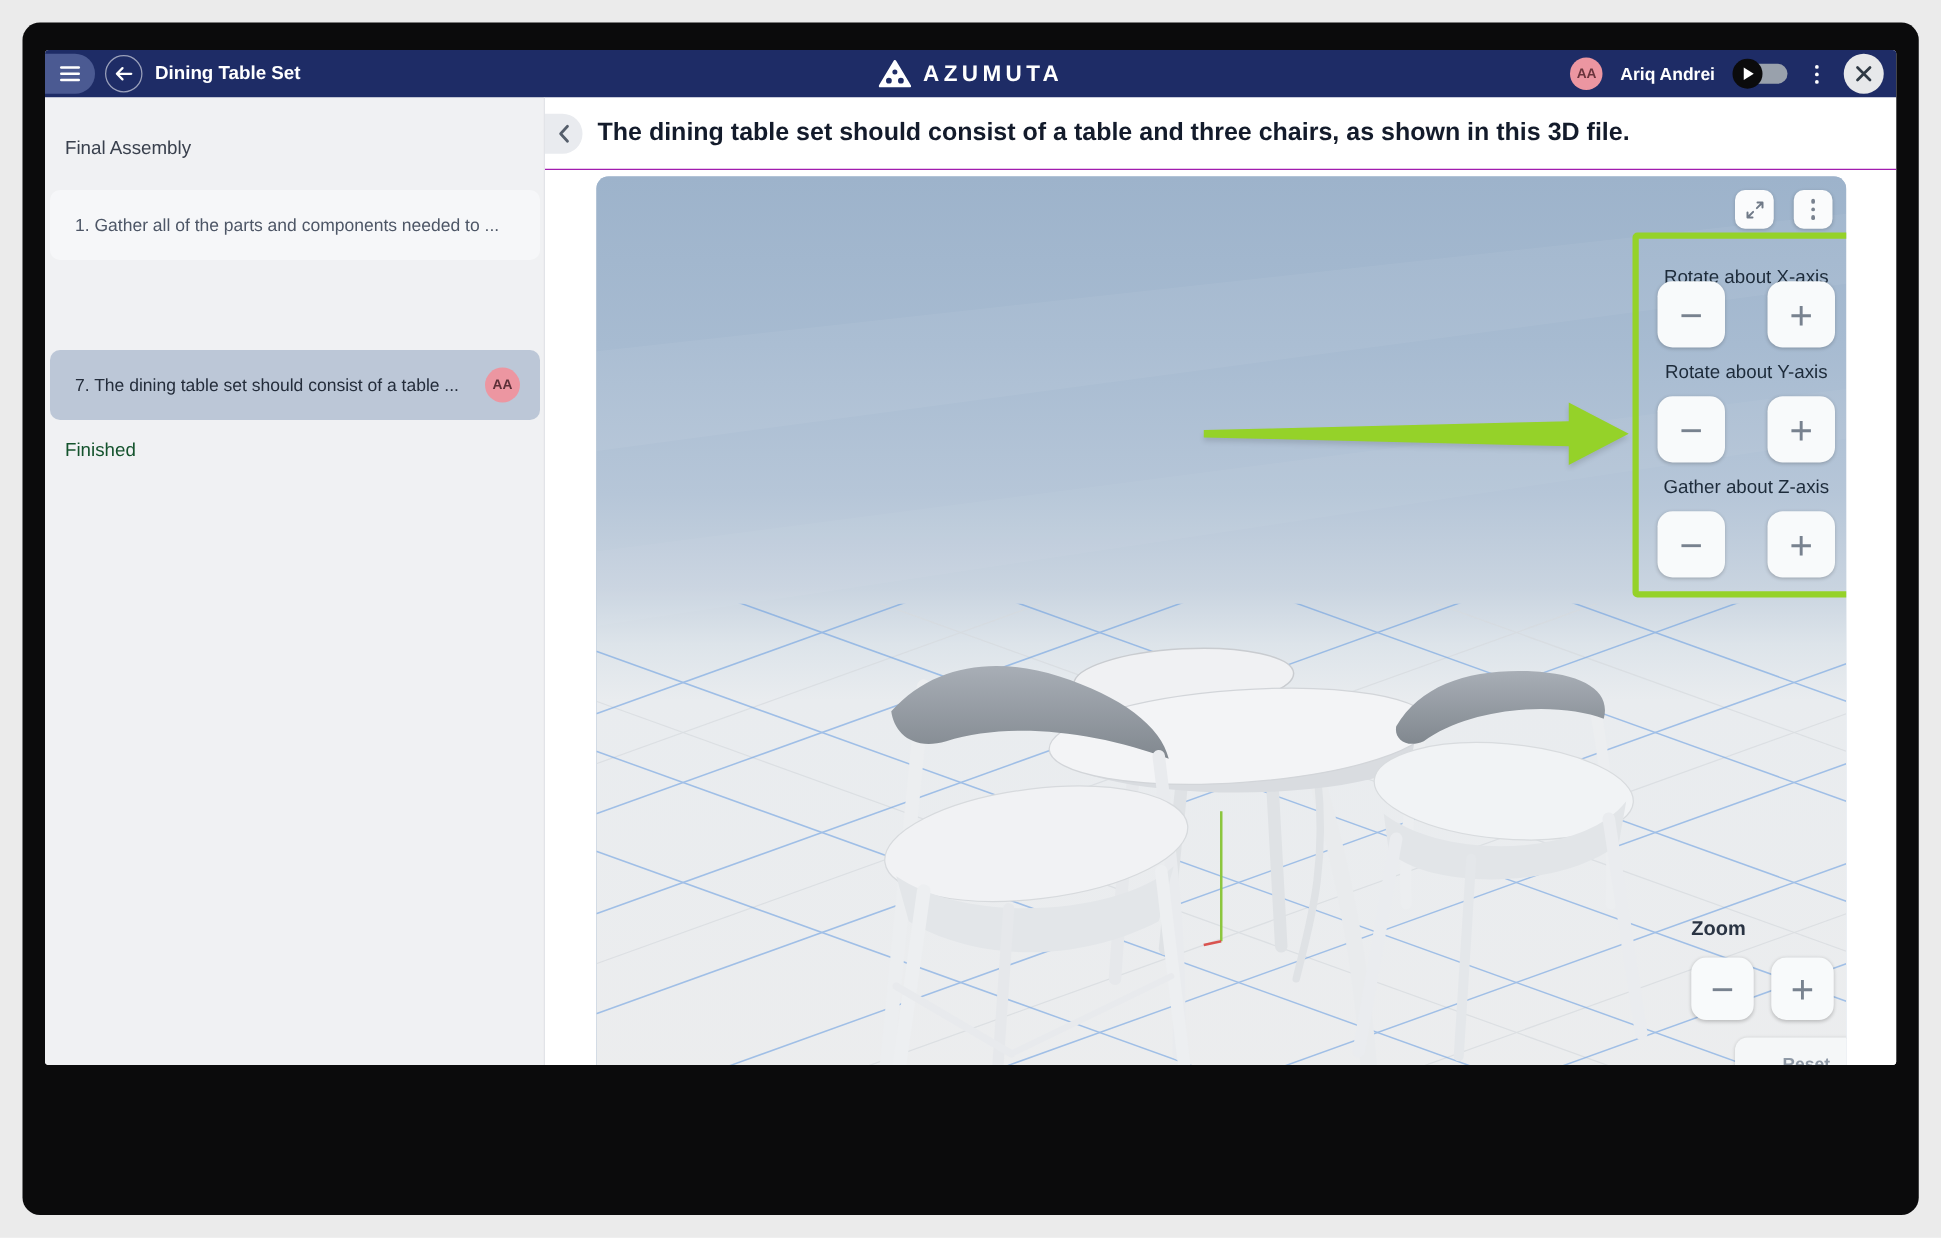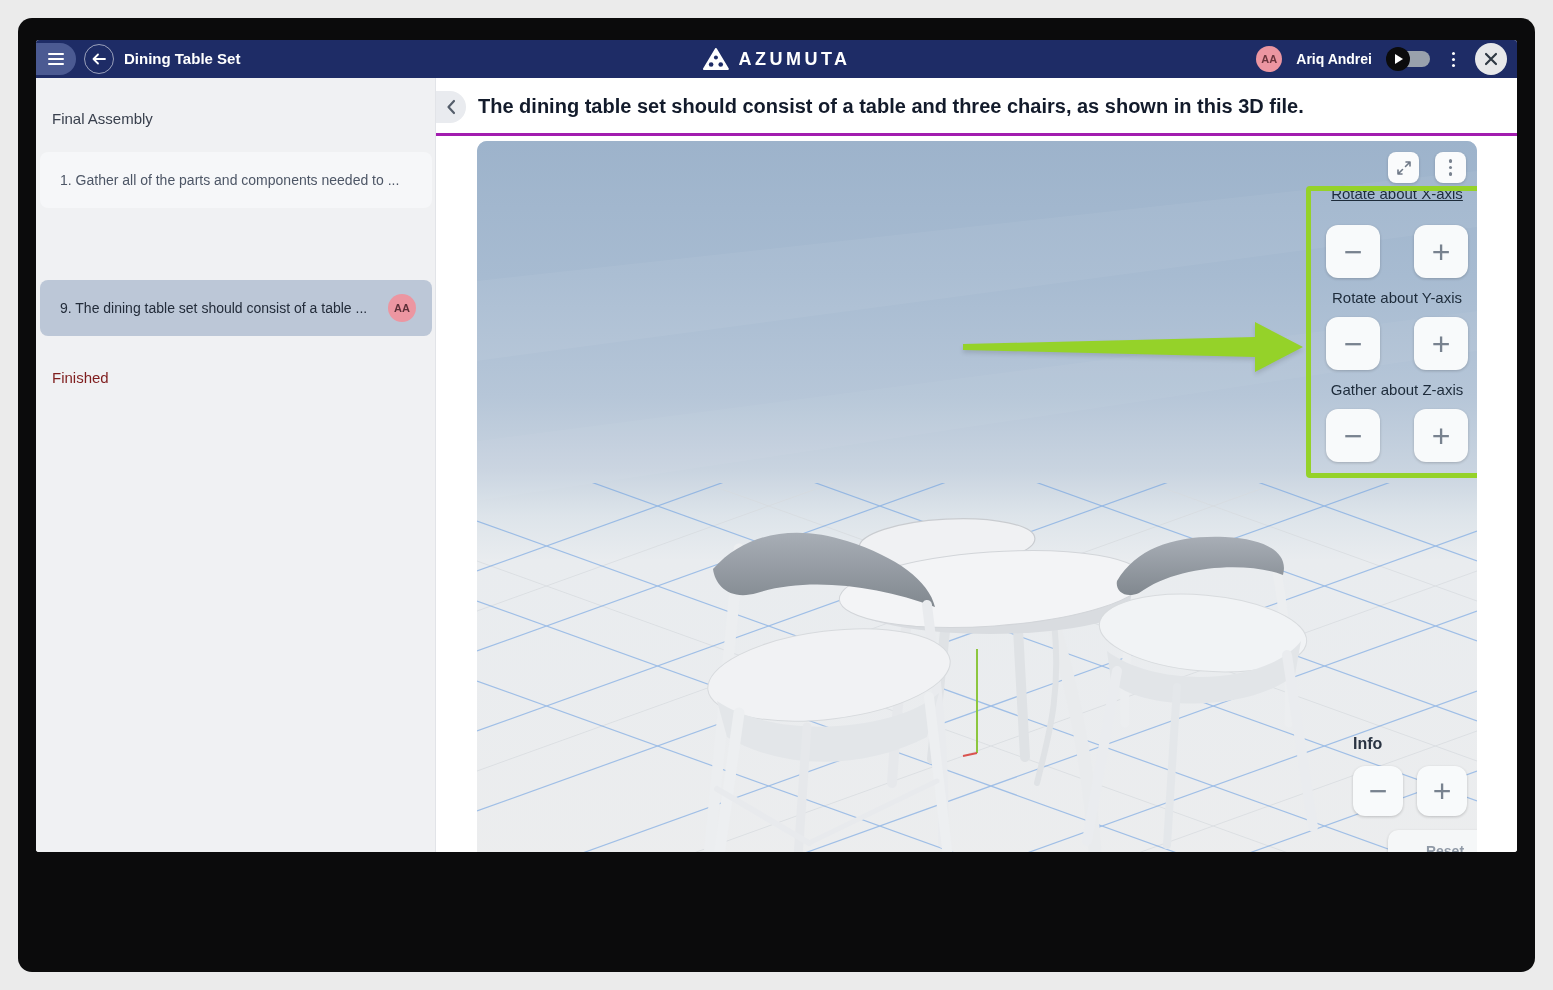--- a/index.html
+++ b/index.html
@@ -44,31 +44,31 @@
   .sidebar { position:absolute; left:0; top:38px; width:400px; height:874px; background:#f0f1f3; border-right:1px solid #e2e4e8; }
   .section-title { position:absolute; left:16px; top:32px; font-size:15px; color:#39404d; }
   .step-card { position:absolute; left:4px; width:392px; height:56px; background:#f6f7f9; border-radius:8px;
     display:flex; align-items:center; padding:0 16px 0 20px; cursor:pointer; }
   .step-card .step-label { font-size:14px; color:#4d5666; font-weight:400;
     white-space:nowrap; overflow:hidden; text-overflow:ellipsis; flex:1; }
   .step-card.active { background:#bcc7d7; }
   .step-card.active .step-label { color:#232c3a; }
   .step-avatar { width:28px; height:28px; border-radius:50%; background:#ec96a1; color:#5d3038;
     font-size:11px; font-weight:800; display:flex; align-items:center; justify-content:center; margin-left:10px; flex:0 0 auto; }
-  .finished-label { position:absolute; left:16px; top:291px; font-size:15px; color:#7f1d1d; }
+  .finished-label { position:absolute; left:16px; top:274px; font-size:15px; color:#14532d; }
   .sidebar-footer { position:absolute; left:0; bottom:0; width:100%; height:52px; border-top:1px solid #e2e4e8;
     display:flex; align-items:center; gap:10px; padding-left:22px; background:#f0f1f3; }
   .info-icon { width:18px; height:18px; border-radius:50%; border:1.5px solid #8b95a1; color:#8b95a1;
     font-size:11px; font-weight:700; display:flex; align-items:center; justify-content:center; font-style:italic; }
   .info-label { font-size:14px; font-weight:700; color:#2b323e; }
   .footer-chevron { cursor:pointer; display:flex; align-items:center; }
 
   
   .main { position:absolute; left:400px; top:38px; width:1081px; height:874px; background:#fff; }
-  .main-header { position:absolute; left:0; top:0; width:100%; height:58px; border-bottom:3px solid #a21caf; }
+  .main-header { position:absolute; left:0; top:0; width:100%; height:58px; border-bottom:1px solid #a21caf; }
   .header-back { position:absolute; left:0; top:13px; width:30px; height:32px; background:#e9ebef;
     border-radius:0 17px 17px 0; display:flex; align-items:center; justify-content:center; cursor:pointer; }
   .instruction { position:absolute; left:42px; top:17px; font-size:20px; font-weight:700; color:#131b2b; }
 
   
   .viewer { position:absolute; left:41px; top:63px; width:1000px; height:749px; border-radius:10px; overflow:hidden; background:#aebfd3; }
   .scene { position:absolute; left:0; top:0; width:100%; height:100%; cursor:grab; }
   .view-btn { position:absolute; width:31px; height:31px; background:#fafbfc; border-radius:8px;
     box-shadow:0 1px 3px rgba(0,0,0,.18); display:flex; align-items:center; justify-content:center; cursor:pointer; }
   .btn-expand { left:911px; top:11px; }
@@ -151,21 +151,21 @@
         </div>
       </div>
 
       <div class="sidebar">
         <div class="section-title">Final Assembly</div>
 
         <div class="step-card" style="top:74px;">
           <div class="step-label">1. Gather all of the parts and components needed to ...</div>
         </div>
         <div class="step-card active" style="top:202px;">
-          <div class="step-label">9. The dining table set should consist of a table ...</div>
+          <div class="step-label">7. The dining table set should consist of a table ...</div>
           <div class="step-avatar">AA</div>
         </div>
 
         <div class="finished-label">Finished</div>
 
         <div class="sidebar-footer">
           <div class="info-icon">i</div>
           <div class="info-label">Ariq</div>
           <div class="footer-chevron">
             <svg width="16" height="10" viewBox="0 0 16 10">
@@ -292,38 +292,38 @@
             </svg>
           </div>
           <div class="view-btn btn-kebab">
             <div class="kebab-gray">
                 <i></i>
                 <i></i>
                 <i></i>
               </div>
           </div>
 
-          <div class="rot-label" style="top:44px;text-decoration:underline;">Rotate about X-axis</div>
+          <div class="rot-label" style="top:72px;">Rotate about X-axis</div>
           <div class="ctrl-btn" style="left:849px; top:84px;">−</div>
           <div class="ctrl-btn" style="left:937px; top:84px;">+</div>
 
           <div class="rot-label" style="top:148px;">Rotate about Y-axis</div>
           <div class="ctrl-btn" style="left:849px; top:176px;">−</div>
           <div class="ctrl-btn" style="left:937px; top:176px;">+</div>
 
           <div class="rot-label" style="top:240px;">Gather about Z-axis</div>
           <div class="ctrl-btn" style="left:849px; top:268px;">−</div>
           <div class="ctrl-btn" style="left:937px; top:268px;">+</div>
 
           <div class="annotation-box"></div>
           <svg class="annotation-arrow" width="350" height="60" viewBox="0 0 350 60">
             <polygon points="6,27 298,20 298,5 346,30 298,55 298,40 6,33" fill="#95d229"></polygon>
           </svg>
 
-          <div class="zoom-label">Info</div>
+          <div class="zoom-label">Zoom</div>
           <div class="ctrl-btn zoom-btn" style="left:876px;">−</div>
           <div class="ctrl-btn zoom-btn" style="left:940px;">+</div>
           <div class="reset-btn">Reset</div>
         </div>
 
         <div class="bottom-bar">
           <div class="nav-chevron nav-prev">
             <svg width="14" height="24" viewBox="0 0 14 24">
               <path d="M11 2 L3 12 L11 22" stroke="#2e343c" stroke-width="2.2" fill="none" stroke-linecap="round" stroke-linejoin="round"></path>
             </svg>

